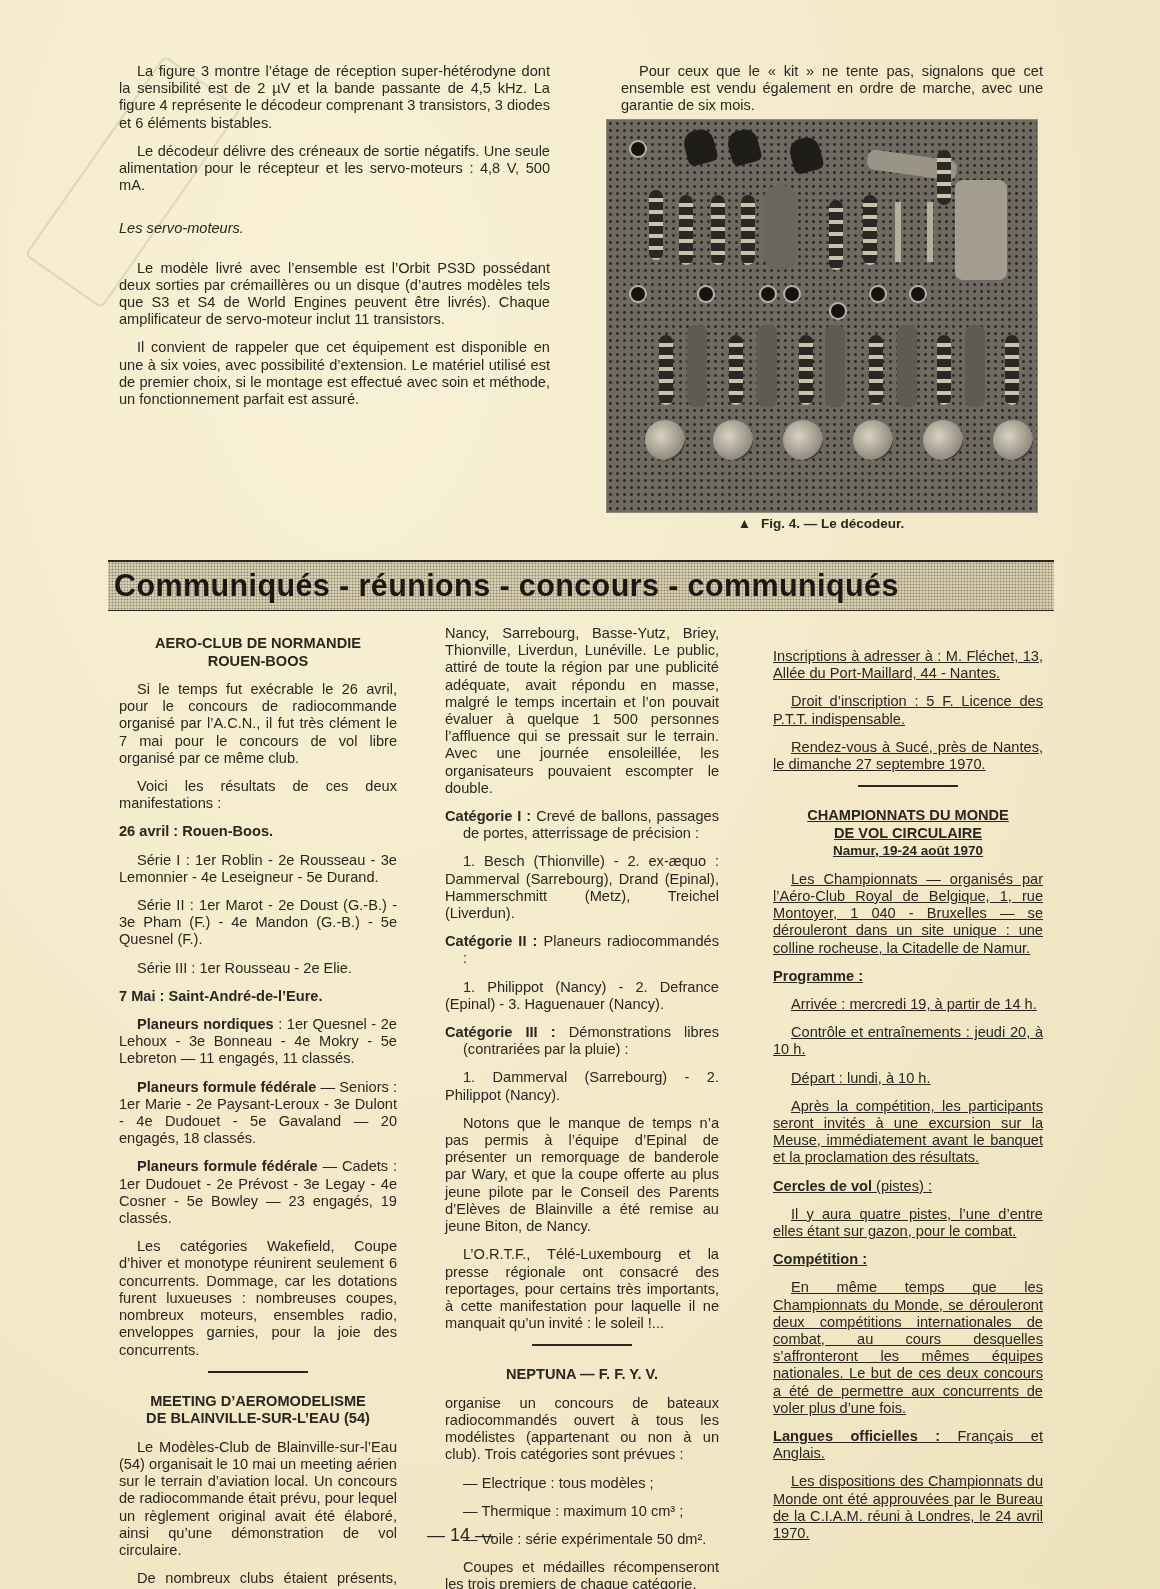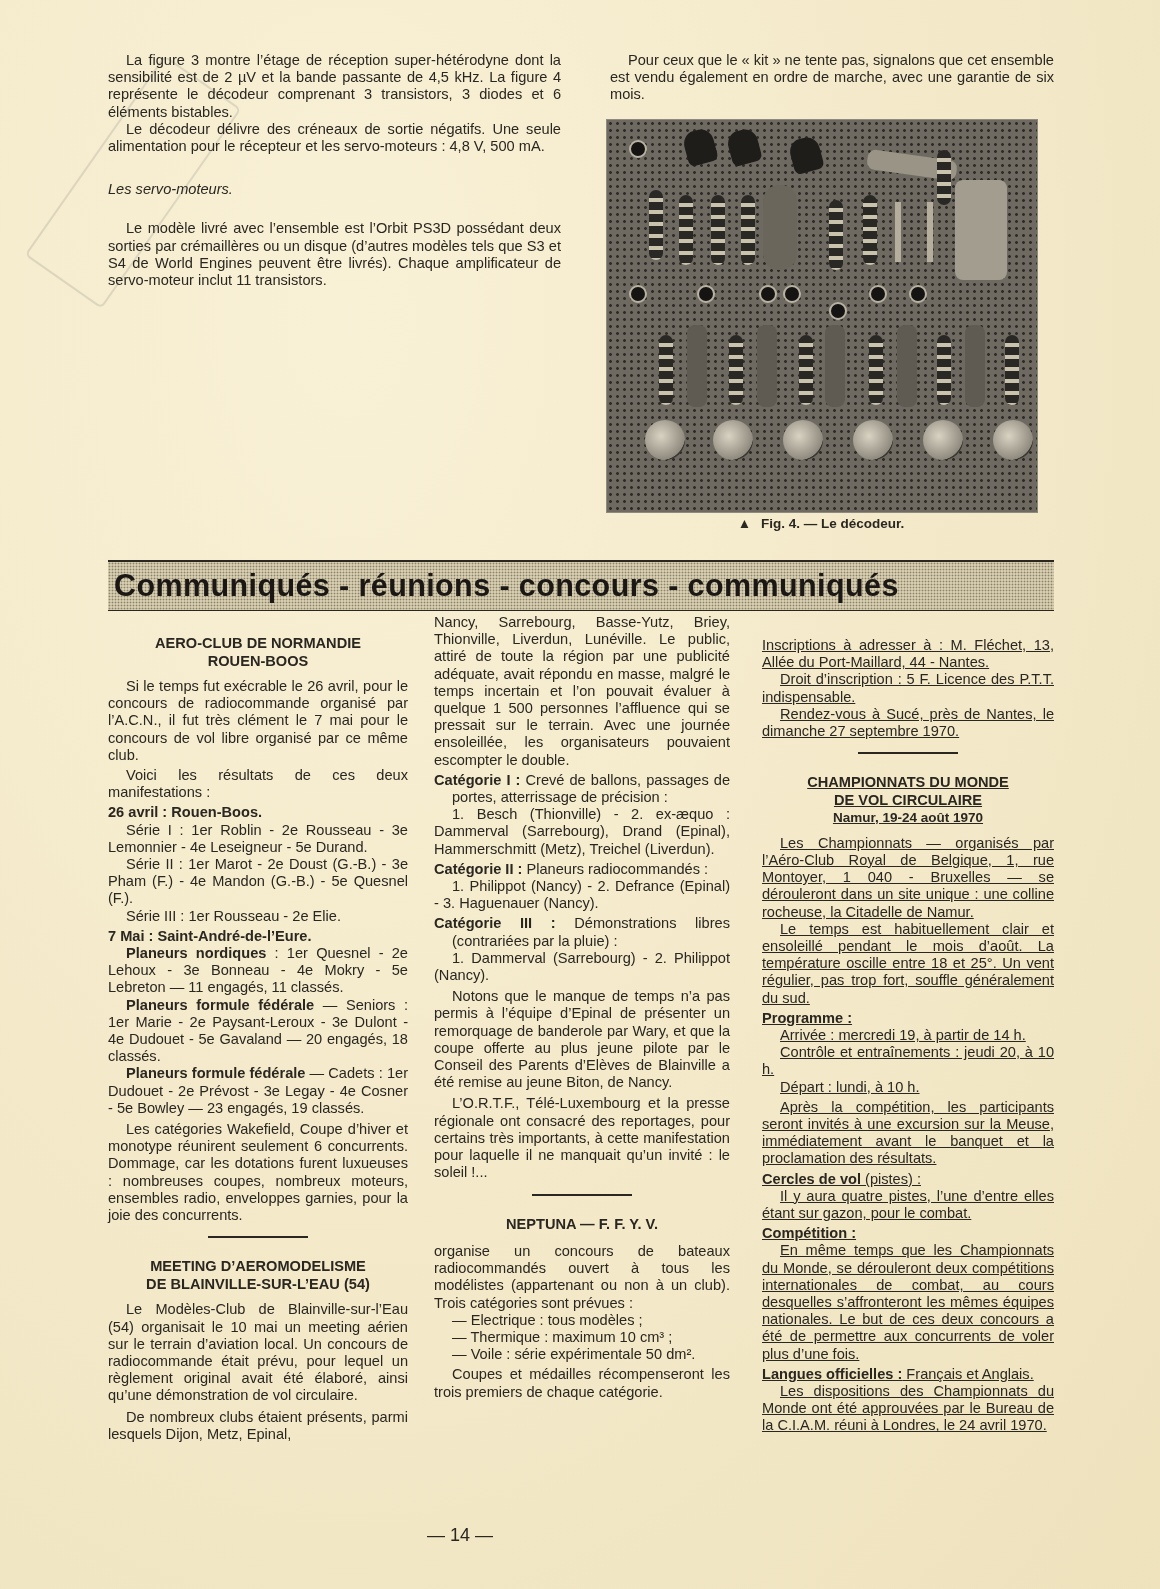--- a/index.html
+++ b/index.html
@@ -3,21 +3,21 @@
 <meta charset="utf-8">
 <style>
   html, body { margin:0; padding:0; }
   body {
     width:1160px; height:1589px; position:relative; overflow:hidden;
     background:#f3e8c7;
     background-image: radial-gradient(ellipse at 30% 20%, rgba(255,250,230,0.5), rgba(230,215,170,0.35));
     font-family:"Liberation Sans", sans-serif; color:#2a2620;
   }
   .col { position:absolute; font-size:14.6px; line-height:17.2px; text-align:justify; }
-  .col p { margin:0; text-indent:18px; }
+  .col p { margin:11px; text-indent:18px; }
   .col p.noind { text-indent:0; }
   .col p.hang { padding-left:18px; text-indent:-18px; }
   .col .gap2 { margin-top:18px; }
   .sub { font-style:italic; text-indent:0 !important; }
   b { font-weight:bold; }
   .head { text-align:center; font-weight:bold; font-size:14.6px; line-height:17.5px; margin:0 0 8px 0; }
   .rule { width:100px; height:2px; background:#2a2620; margin:12px auto 20px auto; }
   
   .photo {
     position:absolute; left:606px; top:119px; width:430px; height:392px;
@@ -48,20 +48,21 @@
 </head>
 <body>
 
 <div class="watermark"></div>
 
 <div class="col" style="left:108px; top:52px; width:453px;">
   <p>La figure 3 montre l’étage de réception super-hétérodyne dont la sensibilité est de 2 µV et la bande passante de 4,5 kHz. La figure 4 représente le décodeur comprenant 3 transistors, 3 diodes et 6 éléments bistables.</p>
   <p>Le décodeur délivre des créneaux de sortie négatifs. Une seule alimentation pour le récepteur et les servo-moteurs : 4,8 V, 500 mA.</p>
   <p class="sub gap2" style="margin-top:26px;">Les servo-moteurs.</p>
   <p class="gap2" style="margin-top:22px;">Le modèle livré avec l’ensemble est l’Orbit PS3D possédant deux sorties par crémaillères ou un disque (d’autres modèles tels que S3 et S4 de World Engines peuvent être livrés). Chaque amplificateur de servo-moteur inclut 11 transistors.</p>
+  <p>Il convient de rappeler que cet équipement est disponible en une à six voies, avec possibilité d’extension. Le matériel utilisé est de premier choix, si le montage est effectué avec soin et méthode, un fonctionnement parfait est assuré.</p>
 </div>
 
 <div class="col" style="left:610px; top:52px; width:444px;">
   <p>Pour ceux que le « kit » ne tente pas, signalons que cet ensemble est vendu également en ordre de marche, avec une garantie de six mois.</p>
 </div>
 
 <div class="photo">
   <div class="comp hole" style="left:22px; top:20px;"></div>
   <div class="comp transistor-top" style="left:78px; top:10px;"></div>
   <div class="comp transistor-top" style="left:122px; top:10px;"></div>
@@ -160,21 +161,20 @@
   <p class="noind">Inscriptions à adresser à : M. Fléchet, 13, Allée du Port-Maillard, 44 - Nantes.</p>
   <p>Droit d’inscription : 5 F. Licence des P.T.T. indispensable.</p>
   <p>Rendez-vous à Sucé, près de Nantes, le dimanche 27 septembre 1970.</p>
   <div class="rule"></div>
   <div class="head">
     <div>CHAMPIONNATS DU MONDE</div>
     <div>DE VOL CIRCULAIRE</div>
     <div style="font-size:13.5px;">Namur, 19-24 août 1970</div>
   </div>
   <p>Les Championnats — organisés par l’Aéro-Club Royal de Belgique, 1, rue Montoyer, 1 040 - Bruxelles — se dérouleront dans un site unique : une colline rocheuse, la Citadelle de Namur.</p>
-  <p>Le temps est habituellement clair et ensoleillé pendant le mois d’août. La température oscille entre 18 et 25°. Un vent régulier, pas trop fort, souffle généralement du sud.</p>
   <p class="noind" style="margin-top:3px;"><b>Programme :</b></p>
   <p>Arrivée : mercredi 19, à partir de 14 h.</p>
   <p>Contrôle et entraînements : jeudi 20, à 10 h.</p>
   <p>Départ : lundi, à 10 h.</p>
   <p style="margin-top:3px;">Après la compétition, les participants seront invités à une excursion sur la Meuse, immédiatement avant le banquet et la proclamation des résultats.</p>
   <p class="noind" style="margin-top:3px;"><b>Cercles de vol</b><span> (pistes) :</span></p>
   <p>Il y aura quatre pistes, l’une d’entre elles étant sur gazon, pour le combat.</p>
   <p class="noind" style="margin-top:3px;"><b>Compétition :</b></p>
   <p>En même temps que les Championnats du Monde, se dérouleront deux compétitions internationales de combat, au cours desquelles s’affronteront les mêmes équipes nationales. Le but de ces deux concours a été de permettre aux concurrents de voler plus d’une fois.</p>
   <p class="noind" style="margin-top:3px;"><b>Langues officielles :</b><span> Français et Anglais.</span></p>

